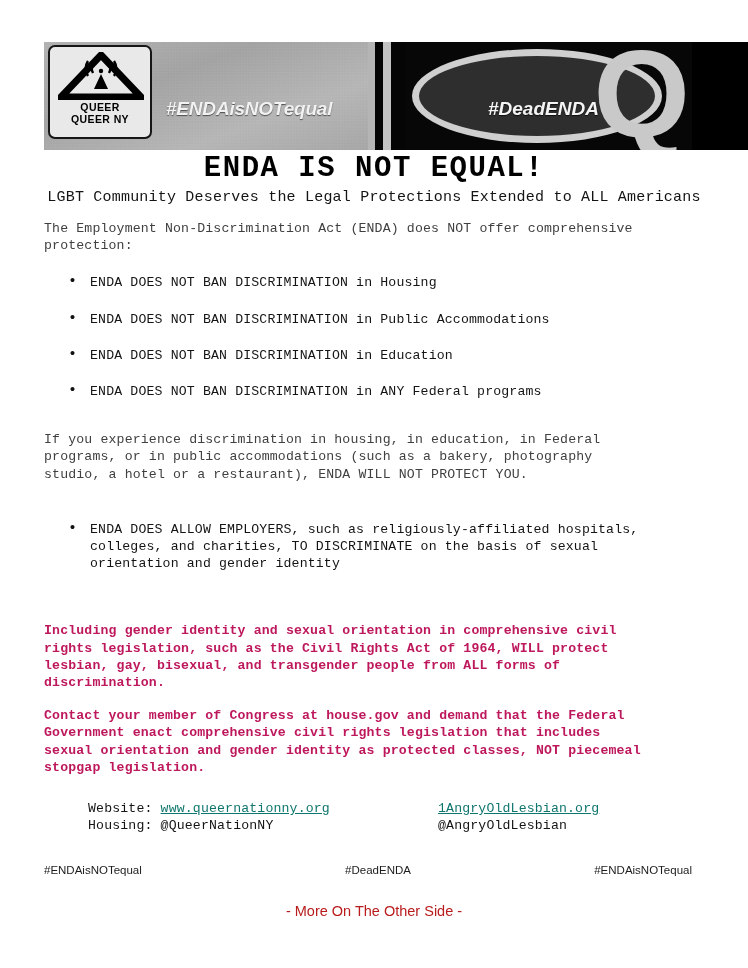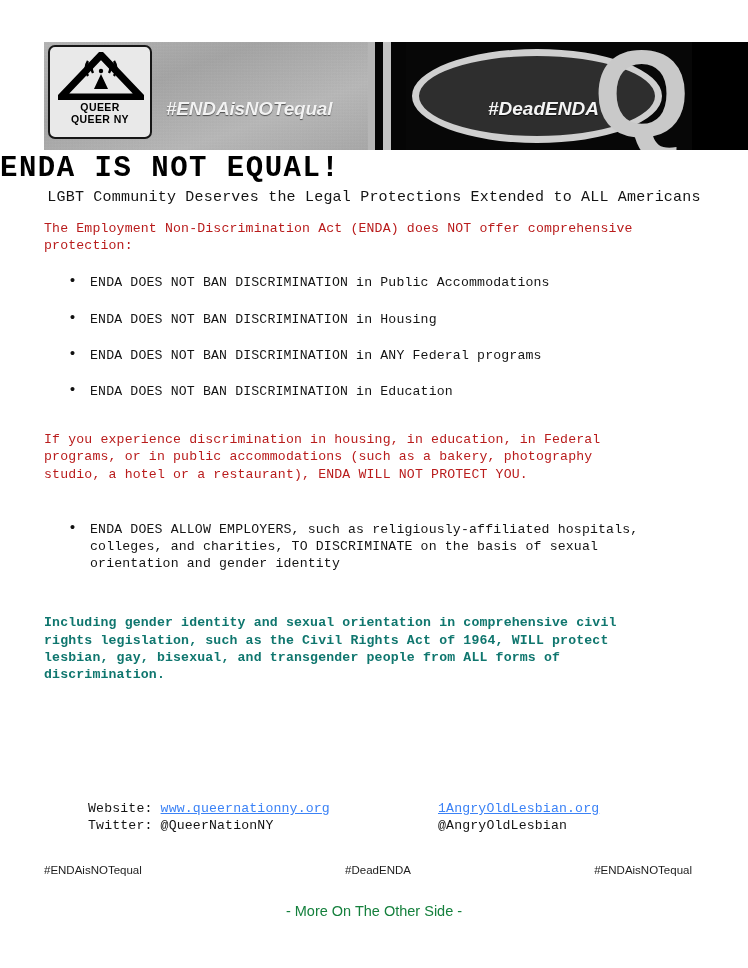--- a/index.html
+++ b/index.html
@@ -126,21 +126,21 @@
     color: #f4f4f4;
     text-shadow: 0 1px 1px rgba(0,0,0,0.7);
     white-space: nowrap;
   }
 
   
   .title {
     position: absolute;
     left: 0; right: 0;
     top: 152px;
-    text-align: left;
+    text-align: center;
     font-family: "Liberation Mono", "DejaVu Sans Mono", monospace;
     font-weight: bold;
     font-size: 29px;
     letter-spacing: 1.5px;
     color: #000;
   }
   .subtitle {
     position: absolute;
     left: 0; right: 0;
     top: 189px;
@@ -156,25 +156,25 @@
     left: 44px;
     top: 220px;
     width: 658px;
   }
   p.para {
     margin: 0 0 0 0;
     font-size: 13.2px;
     line-height: 17.2px;
     letter-spacing: 0.15px;
     white-space: pre-wrap;
-    color: #b91c1c;
+    color: #404040;
   }
   p.para.bold {
     font-weight: bold;
-    color: #0f766e;
+    color: #be185d;
   }
   .sp-12 { height: 12px; }
   .sp-16 { height: 16px; }
   .sp-18 { height: 18px; }
   .sp-20 { height: 20px; }
 
   ul.bullets {
     margin: 0;
     padding: 0;
     list-style: none;
@@ -190,40 +190,40 @@
   }
   ul.bullets li::before {
     content: "\2022";
     position: absolute;
     left: 24px;
     top: -1px;
     font-size: 15px;
     color: #111;
   }
   ul.bullets.spaced li { margin-bottom: 19px; }
-  ul.bullets.tight li { margin-bottom: 4px; }
+  ul.bullets.tight li { margin-bottom: 12px; }
 
   
   .contacts {
     position: absolute;
     left: 88px;
     top: 800px;
     width: 600px;
     font-size: 13.2px;
     line-height: 17.2px;
     letter-spacing: 0.15px;
     color: #141414;
   }
   .contact-row {
     display: flex;
   }
   .col-a { width: 350px; white-space: pre; }
   .col-b { white-space: pre; }
   a.link {
-    color: #3b82f6;
+    color: #0f766e;
   }
 
   
   .footer-tags {
     position: absolute;
     left: 44px;
     top: 864px;
     width: 648px;
     display: flex;
     justify-content: space-between;
@@ -232,21 +232,21 @@
     color: #1c1c1c;
   }
   .footer-tags .ft-mid { margin-left: 20px; }
   .more-side {
     position: absolute;
     left: 0; right: 0;
     top: 903px;
     text-align: center;
     font-family: "Liberation Sans", sans-serif;
     font-size: 14.5px;
-    color: #15803d;
+    color: #b91c1c;
   }
 </style>
 </head>
 <body>
 
 <div class="page">
 
   <div class="banner">
 
     <div class="banner-left">
@@ -281,24 +281,24 @@
   <div class="subtitle">LGBT Community Deserves the Legal Protections Extended to ALL Americans</div>
 
   <div class="body-area">
 
     <p class="para">The Employment Non-Discrimination Act (ENDA) does NOT offer comprehensive
 protection:</p>
 
     <div class="sp-20"></div>
 
     <ul class="bullets spaced">
+      <li>ENDA DOES NOT BAN DISCRIMINATION in Housing</li>
       <li>ENDA DOES NOT BAN DISCRIMINATION in Public Accommodations</li>
-      <li>ENDA DOES NOT BAN DISCRIMINATION in Housing</li>
+      <li>ENDA DOES NOT BAN DISCRIMINATION in Education</li>
       <li>ENDA DOES NOT BAN DISCRIMINATION in ANY Federal programs</li>
-      <li>ENDA DOES NOT BAN DISCRIMINATION in Education</li>
     </ul>
 
     <div class="sp-12"></div>
 
     <p class="para">If you experience discrimination in housing, in education, in Federal
 programs, or in public accommodations (such as a bakery, photography
 studio, a hotel or a restaurant), ENDA WILL NOT PROTECT YOU.</p>
 
     <div class="sp-18"></div>
 
@@ -316,29 +316,33 @@
 
     <div class="sp-20"></div>
 
     <p class="para bold">Including gender identity and sexual orientation in comprehensive civil
 rights legislation, such as the Civil Rights Act of 1964, WILL protect
 lesbian, gay, bisexual, and transgender people from ALL forms of
 discrimination.</p>
 
     <div class="sp-16"></div>
 
+    <p class="para bold">Contact your member of Congress at house.gov and demand that the Federal
+Government enact comprehensive civil rights legislation that includes
+sexual orientation and gender identity as protected classes, NOT piecemeal
+stopgap legislation.</p>
   </div>
 
   <div class="contacts">
     <div class="contact-row">
       <div class="col-a"><span>Website: </span><a class="link" href="#">www.queernationny.org</a></div>
       <div class="col-b"><a class="link" href="#">1AngryOldLesbian.org</a></div>
     </div>
     <div class="contact-row">
-      <div class="col-a">Twitter: @QueerNationNY</div>
+      <div class="col-a">Housing: @QueerNationNY</div>
       <div class="col-b">@AngryOldLesbian</div>
     </div>
   </div>
 
   <div class="footer-tags">
     <span>#ENDAisNOTequal</span>
     <span class="ft-mid">#DeadENDA</span>
     <span>#ENDAisNOTequal</span>
   </div>
 

